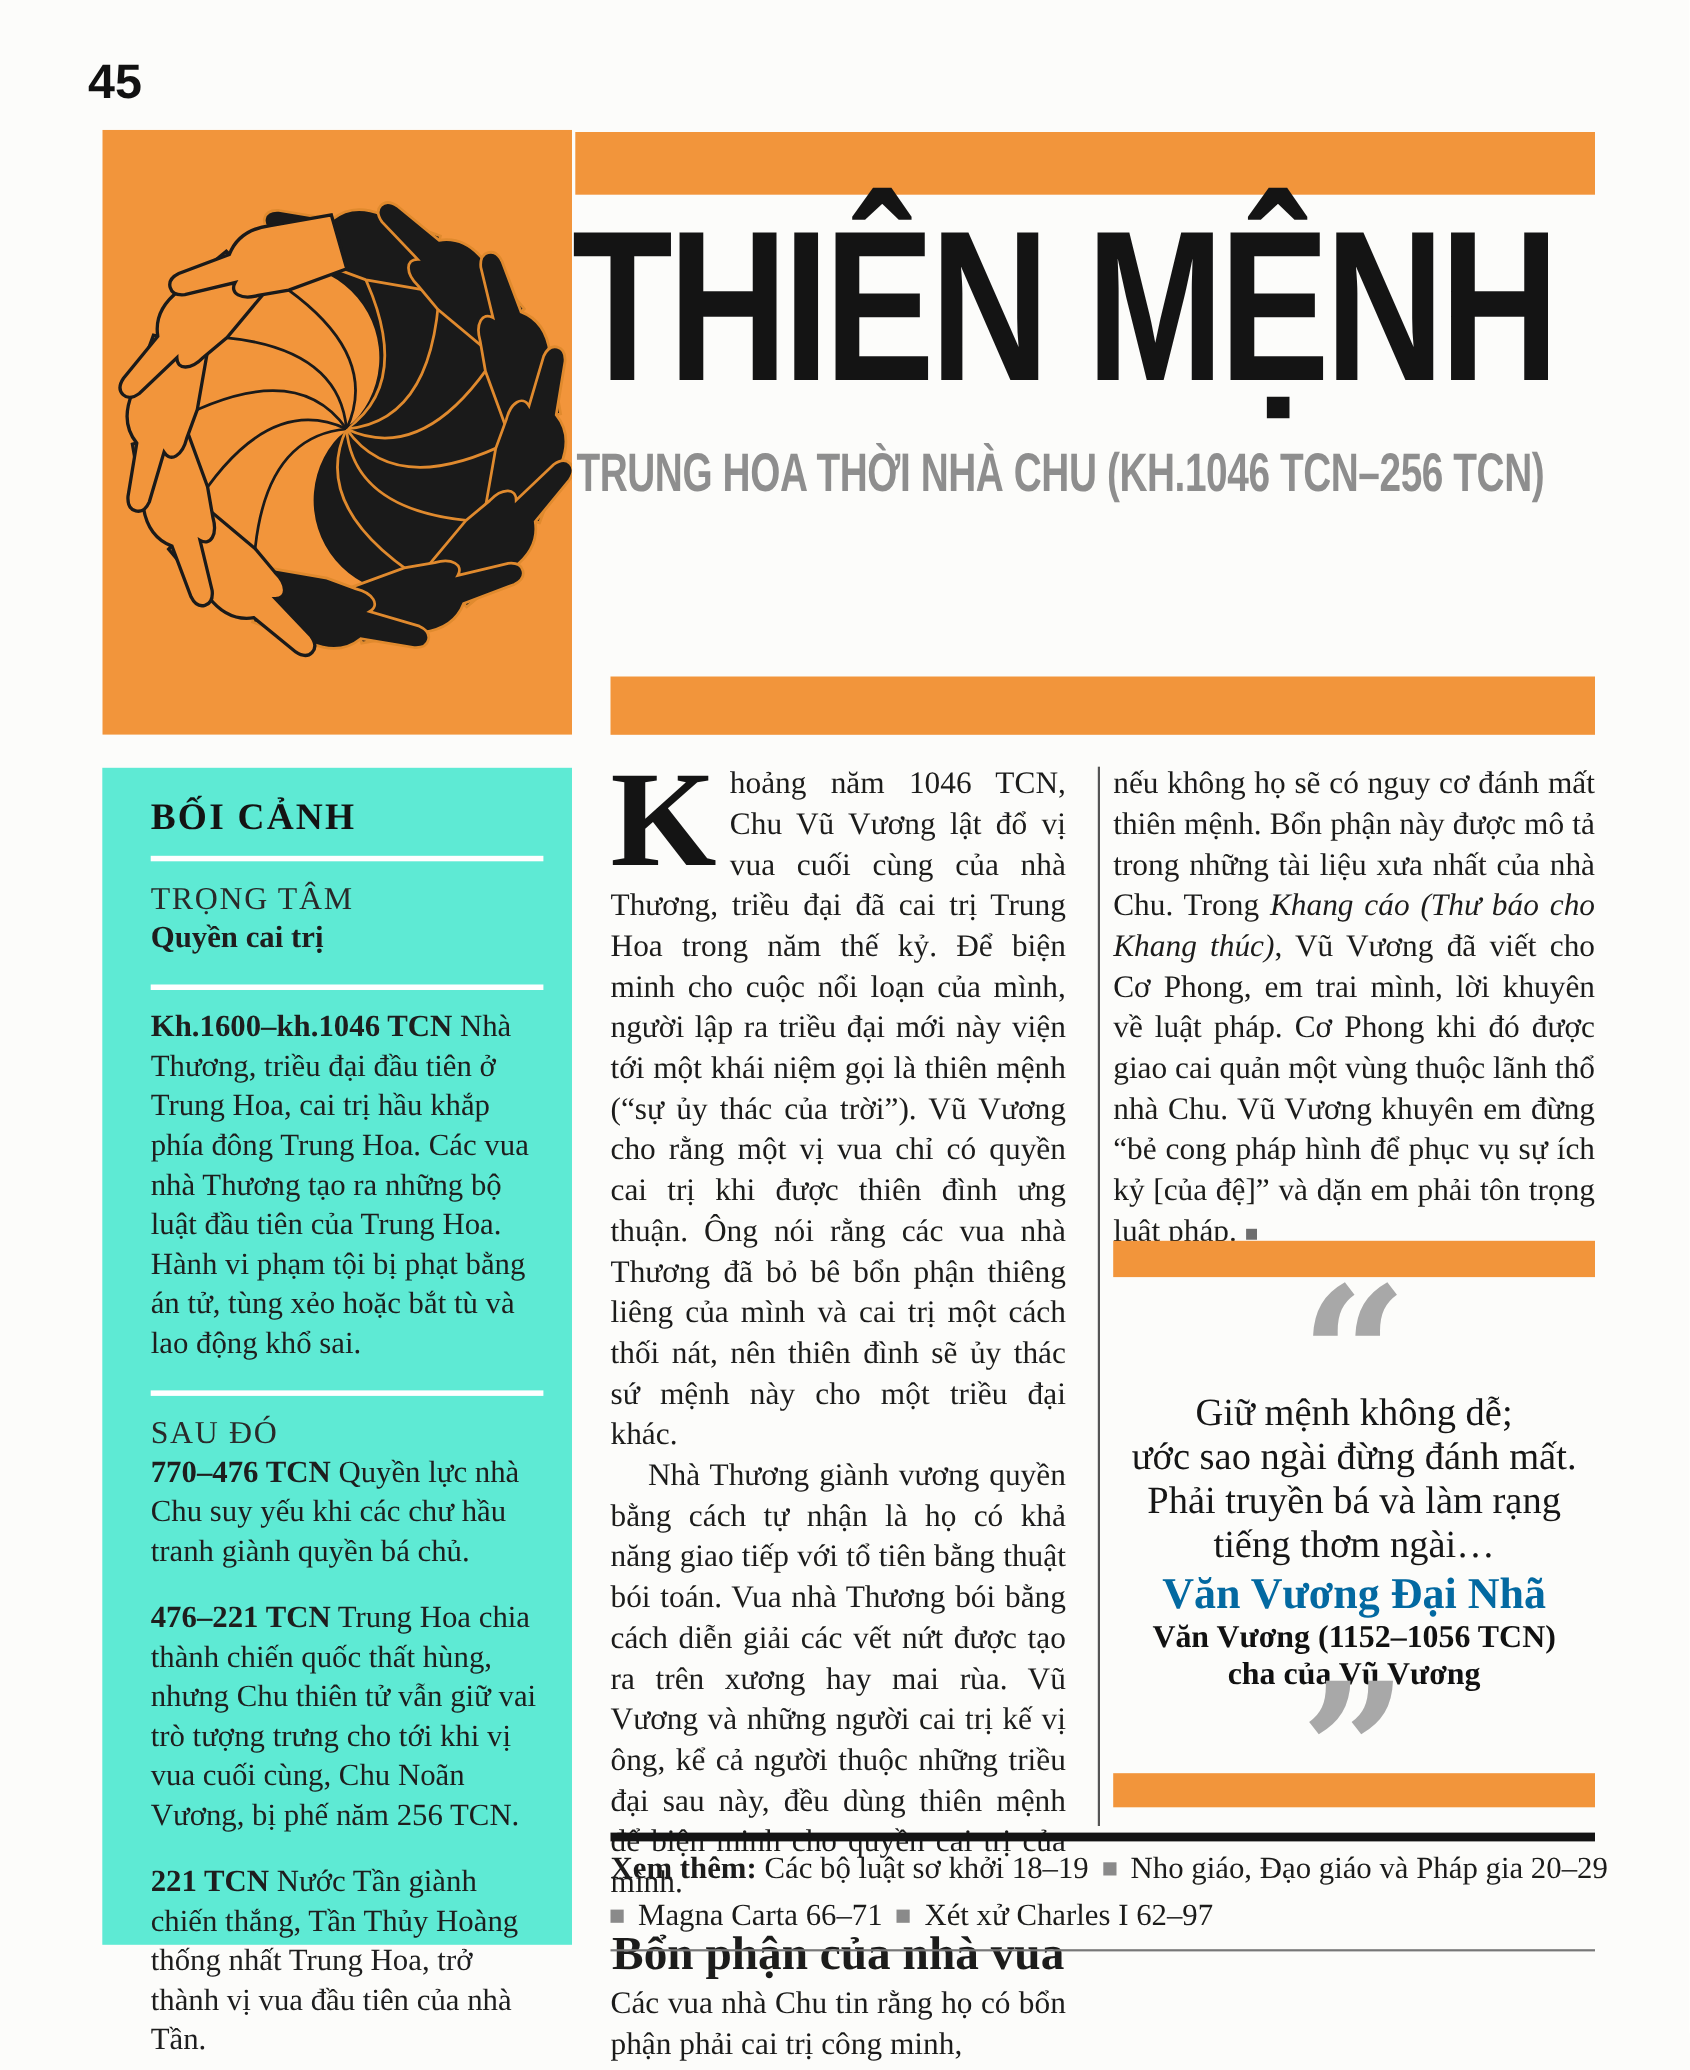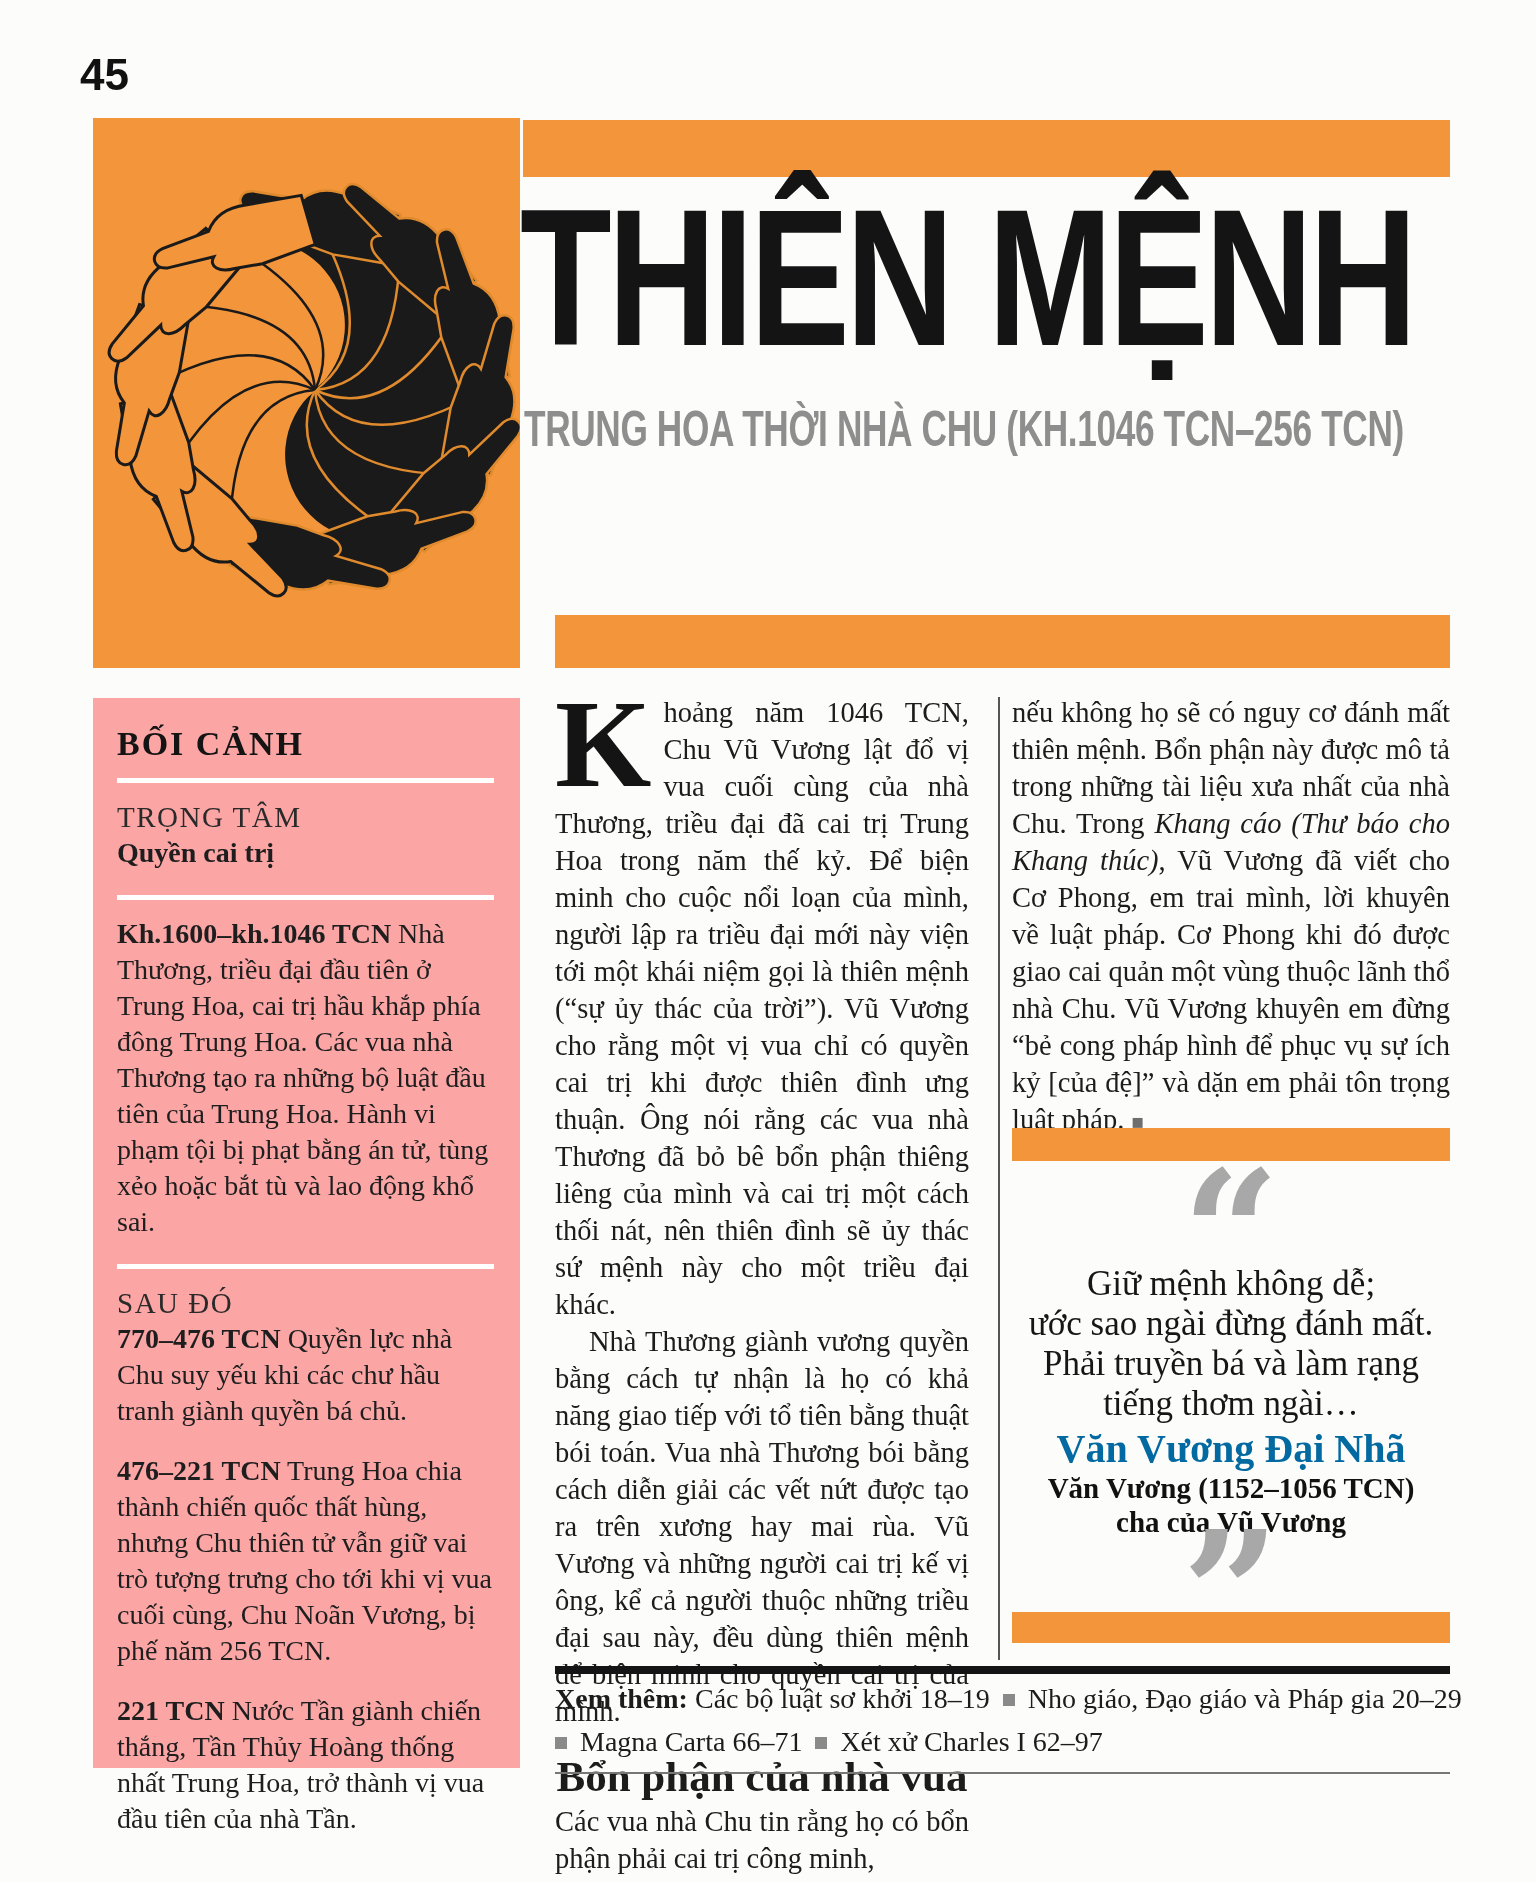--- a/index.html
+++ b/index.html
@@ -18,22 +18,22 @@
   .title{position:absolute;left:520px;top:180px;margin:0;
          font-family:"Liberation Sans","DejaVu Sans",sans-serif;font-weight:bold;
          font-size:150px;line-height:1;letter-spacing:-4px;color:#141414;
          transform:scale(1.0,1.30);transform-origin:left top;white-space:nowrap;}
   .subtitle{position:absolute;left:524px;top:403px;
          font-family:"Liberation Sans","DejaVu Sans",sans-serif;font-weight:bold;
          font-size:47px;line-height:1.05;color:#8E8E8E;letter-spacing:-0.5px;
          transform:scale(0.75,1.05);transform-origin:left top;white-space:nowrap;}
 
   
-  .sidebar{position:absolute;left:93px;top:698px;width:427px;height:1070px;background:#fca5a5;
-           box-sizing:border-box;padding:26px 26px 0 24px;font-size:28px;line-height:36px;color:#1e1e1e;}
+  .sidebar{position:absolute;left:93px;top:698px;width:427px;height:1070px;background:#5eead4;
+           box-sizing:border-box;padding:26px 26px 0 44px;font-size:28px;line-height:36px;color:#1e1e1e;}
   .sb-title{font-weight:bold;font-size:34px;letter-spacing:2px;margin:2px 0 16px;color:#141414;}
   .sb-rule{height:5px;background:#ffffff;margin:14px 0 16px 0;}
   .sb-label{font-size:29px;letter-spacing:1.5px;color:#2a2a2a;}
   .sb-p{margin:0 0 24px 0;}
   .sb-p b{font-weight:bold;}
 
   
   .col{position:absolute;top:694px;font-size:28.5px;line-height:37px;text-align:justify;}
   .col1{left:555px;width:414px;}
   .col2{left:1012px;width:438px;}

